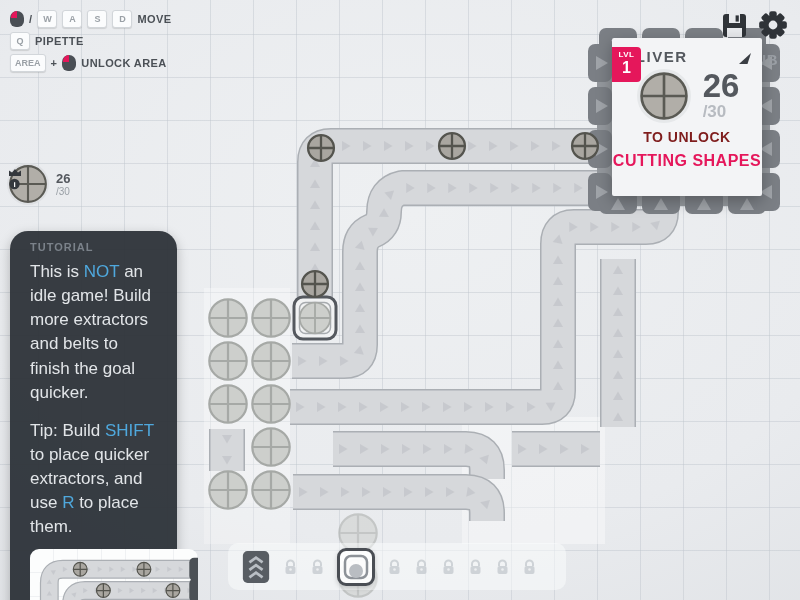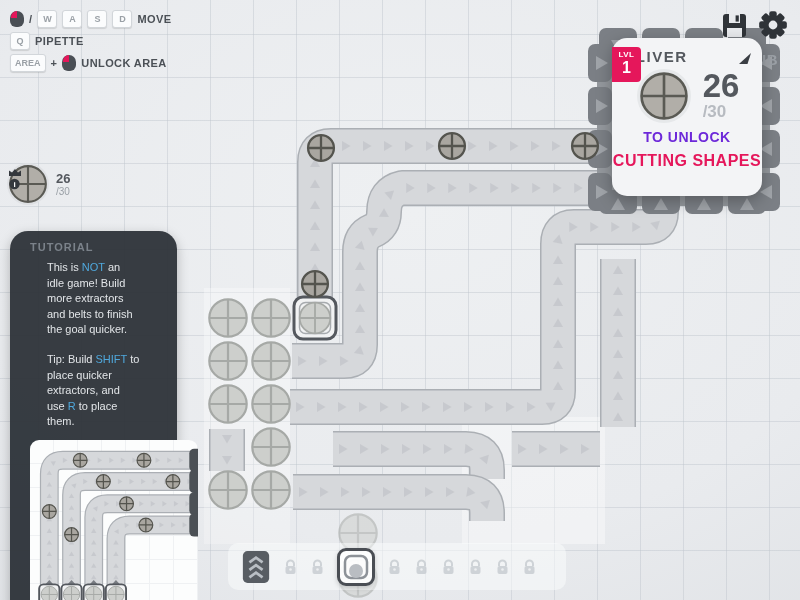--- a/index.html
+++ b/index.html
@@ -34,40 +34,40 @@
   
   #pinned{left:6px;top:162px;display:flex;align-items:center;}
   #pinned .nums{margin-left:6px;}
   #pinned .amount{font-size:13px;font-weight:bold;color:#53575d;}
   #pinned .total{font-size:10px;color:#9aa0a6;}
   #pinned .markers{position:absolute;left:2px;top:4px;width:14px;}
   
   #tutorial{left:10px;top:231px;width:167px;background:rgba(47,52,58,.96);border-radius:18px;
     box-shadow:0 4px 12px rgba(0,0,0,.25);padding:10px 20px 12px;box-sizing:border-box;}
   #tutorial h4{margin:0 0 7px;font-size:11px;font-weight:bold;color:#7b828a;letter-spacing:1px;}
-  #tutorial p{margin:0 17px 14px;font-size:11px;line-height:1.42;color:#e2e5e8;}
+  #tutorial p{margin:0 0 14px;font-size:17px;line-height:1.42;color:#e2e5e8;}
   #tutorial p:last-of-type{margin-bottom:10px;}
   #tutorial .hl{color:#4fa8dd;}
   #tut-img{background:#fcfdfd;border-radius:9px;overflow:hidden;width:168px;height:168px;
     background-image:repeating-linear-gradient(to right,transparent 0 23px,#eff1f3 23px 24px),
                      repeating-linear-gradient(to bottom,transparent 0 23px,#eff1f3 23px 24px);}
   
   #hub-label{position:absolute;left:744px;top:51px;z-index:18;display:flex;align-items:center;gap:3px;}
   #hub-label span{font-size:15px;font-weight:bold;color:#9ca1a7;letter-spacing:.5px;}
-  #panel{left:612px;top:38px;width:150px;height:158px;background:#f3f4f6;border-radius:15px;
+  #panel{left:612px;top:38px;width:150px;height:158px;background:#f3f4f6;border-radius:2px;
     box-shadow:0 5px 16px rgba(0,0,0,.28);z-index:30;}
   #lvl-badge{position:absolute;left:0;top:9px;width:29px;height:35px;background:#e5175b;
     border-radius:0 4px 4px 0;color:#fff;text-align:center;line-height:1;padding-top:4px;box-sizing:border-box;}
   #lvl-badge .lvl{font-size:8px;font-weight:bold;letter-spacing:.5px;}
   #lvl-badge .num{font-size:16px;font-weight:bold;margin-top:1px;}
   #panel h3{margin:10px 0 2px;font-size:15px;font-weight:bold;color:#54585e;letter-spacing:1.5px;}
   #panel .goal-row{display:flex;align-items:center;justify-content:center;gap:10px;margin-top:2px;}
   #panel .big{font-size:33px;font-weight:bold;color:#54585e;line-height:.95;}
   #panel .tot{font-size:17px;font-weight:bold;color:#b7bbc1;}
-  #panel .unlock{text-align:center;font-size:14px;font-weight:bold;color:#6d28d9;margin-top:4px;letter-spacing:.5px;}
+  #panel .unlock{text-align:center;font-size:14px;font-weight:bold;color:#7f1d1d;margin-top:4px;letter-spacing:.5px;}
   #panel .reward{text-align:center;font-size:16px;font-weight:bold;color:#e5175b;margin-top:7px;letter-spacing:.5px;}
   #pin-btn{position:absolute;right:10px;top:14px;width:13px;height:13px;cursor:pointer;}
   
   #topbar{right:12px;top:10px;display:flex;gap:10px;align-items:center;}
   
   #toolbar{left:228px;top:543px;width:338px;height:47px;background:rgba(252,253,254,.5);border-radius:10px;
     display:flex;align-items:center;gap:12px;padding:0 13px;box-sizing:border-box;z-index:25;}
   .slot{display:flex;align-items:center;justify-content:center;}
   .slot.lock{opacity:.75;}
   .slot.selected{width:38px;height:38px;background:rgba(255,255,255,.85);border:3px solid #4a4e54;

